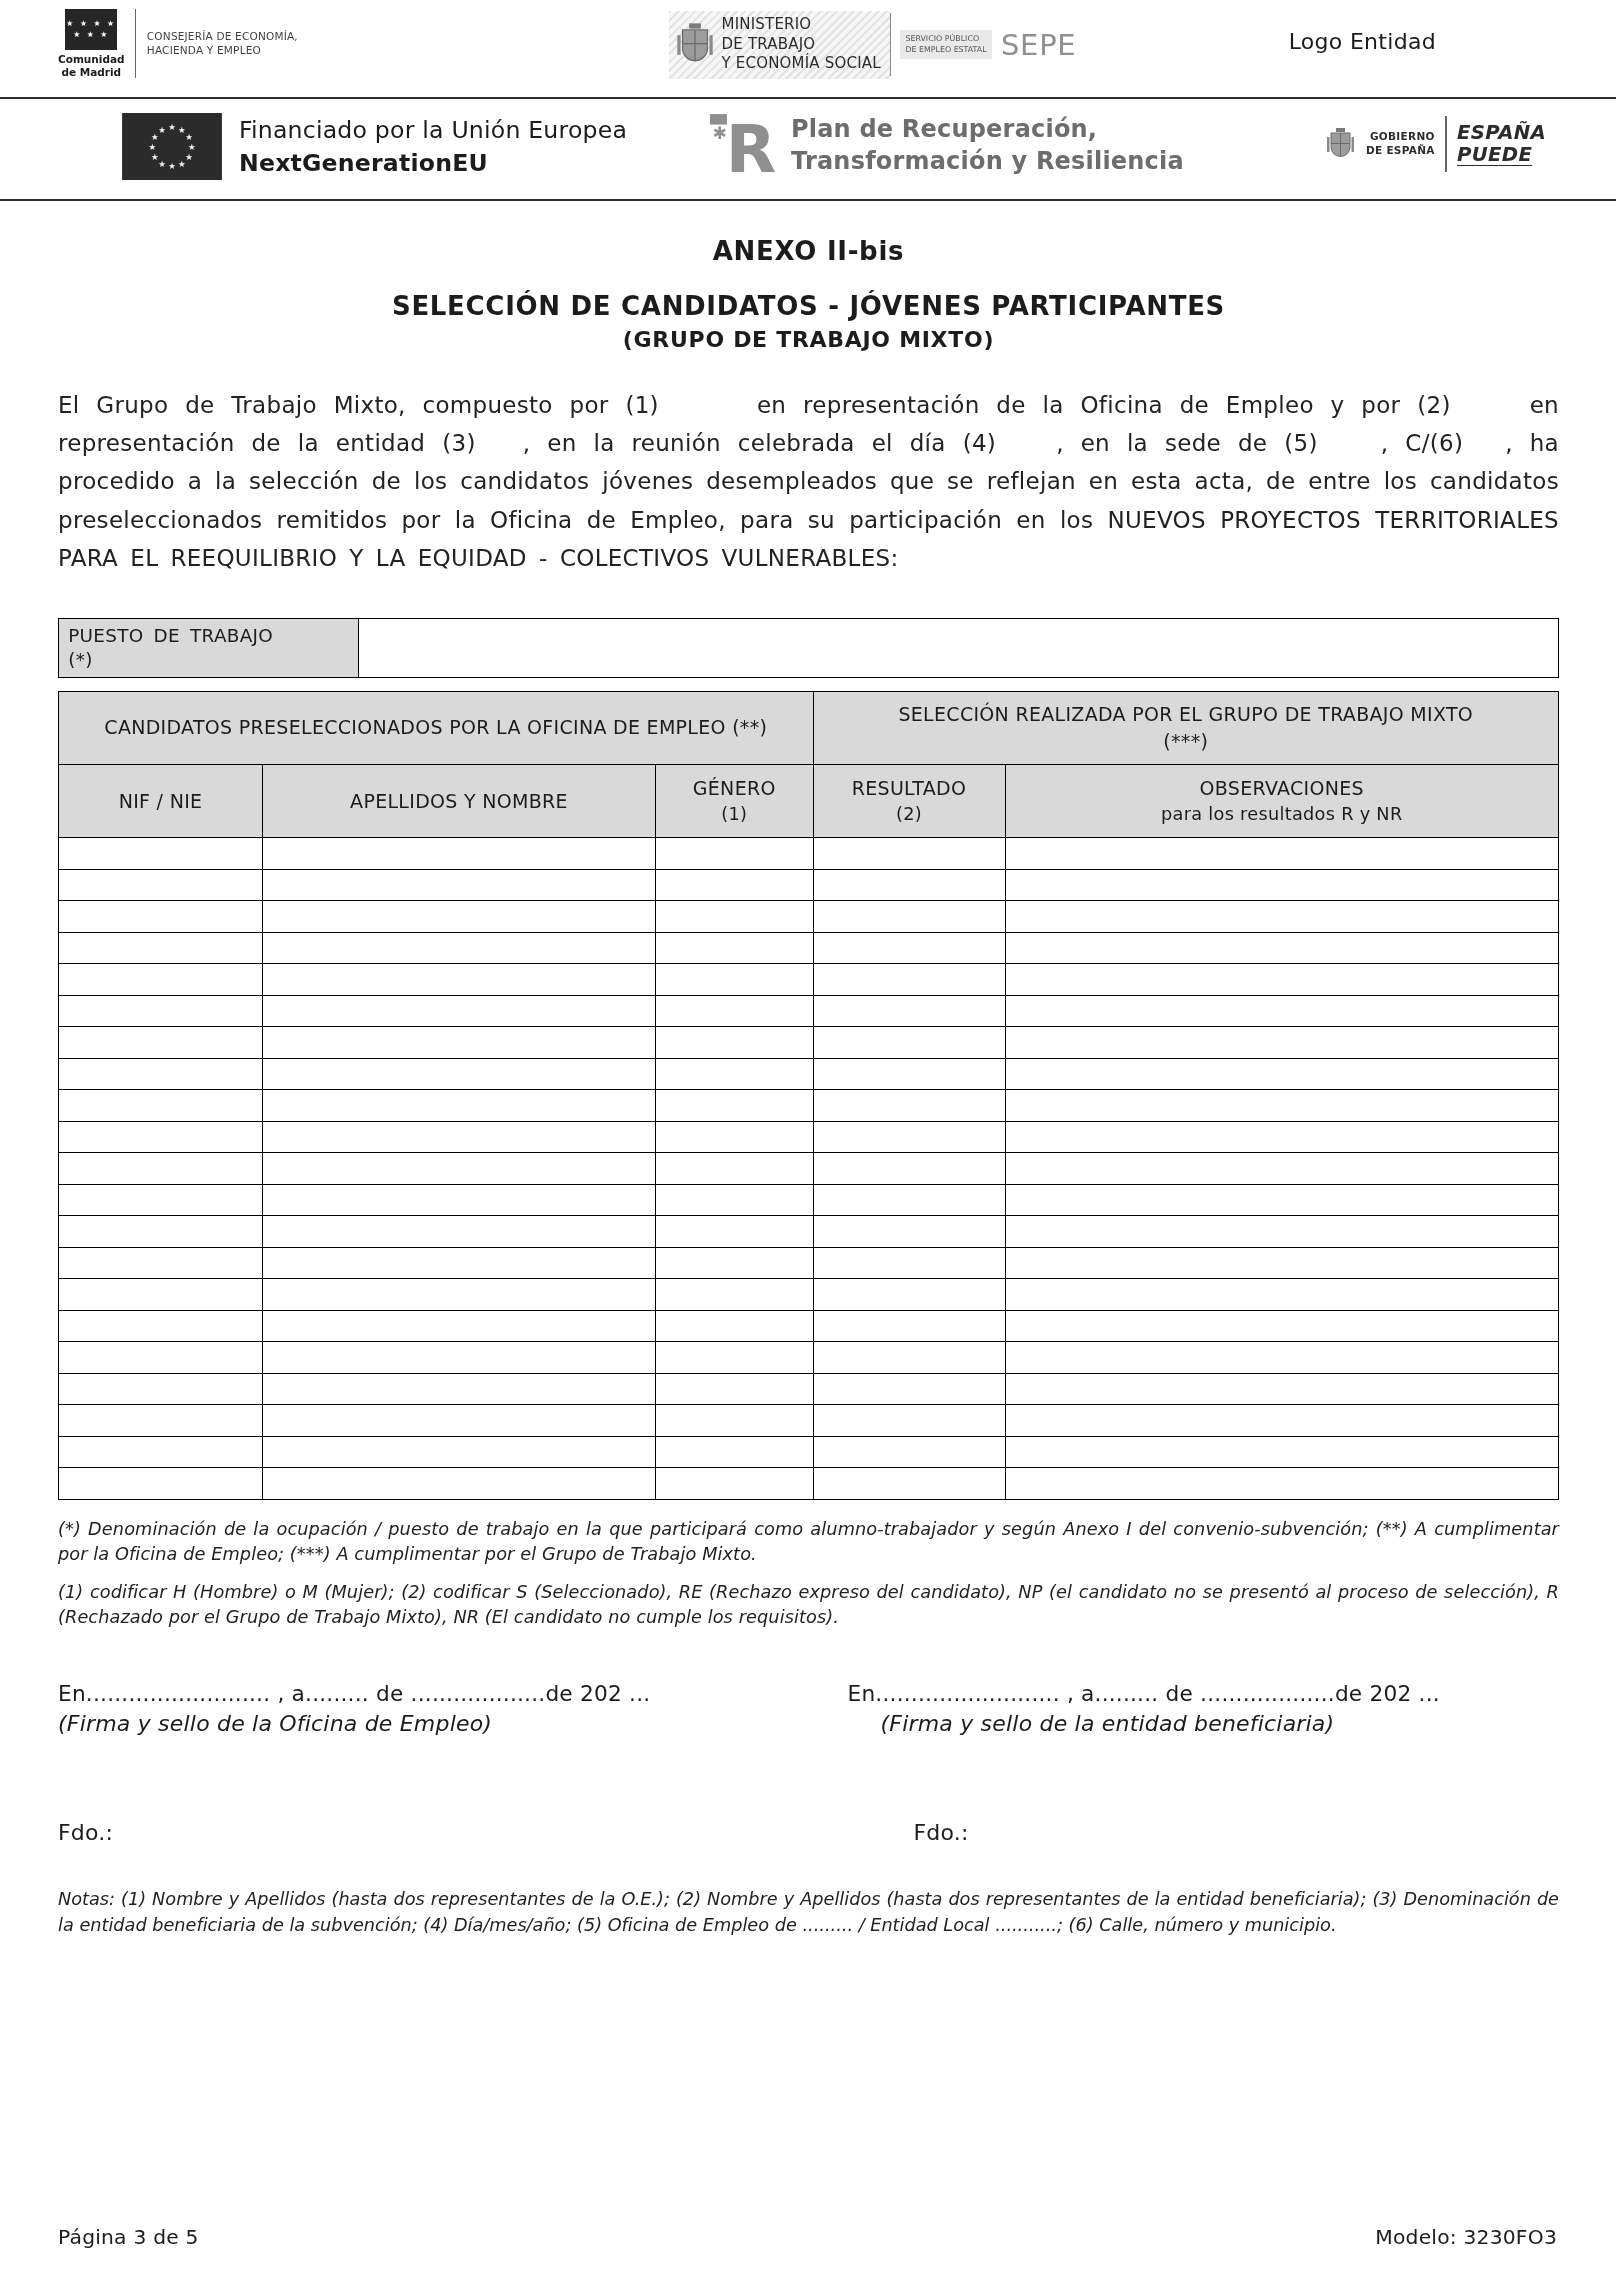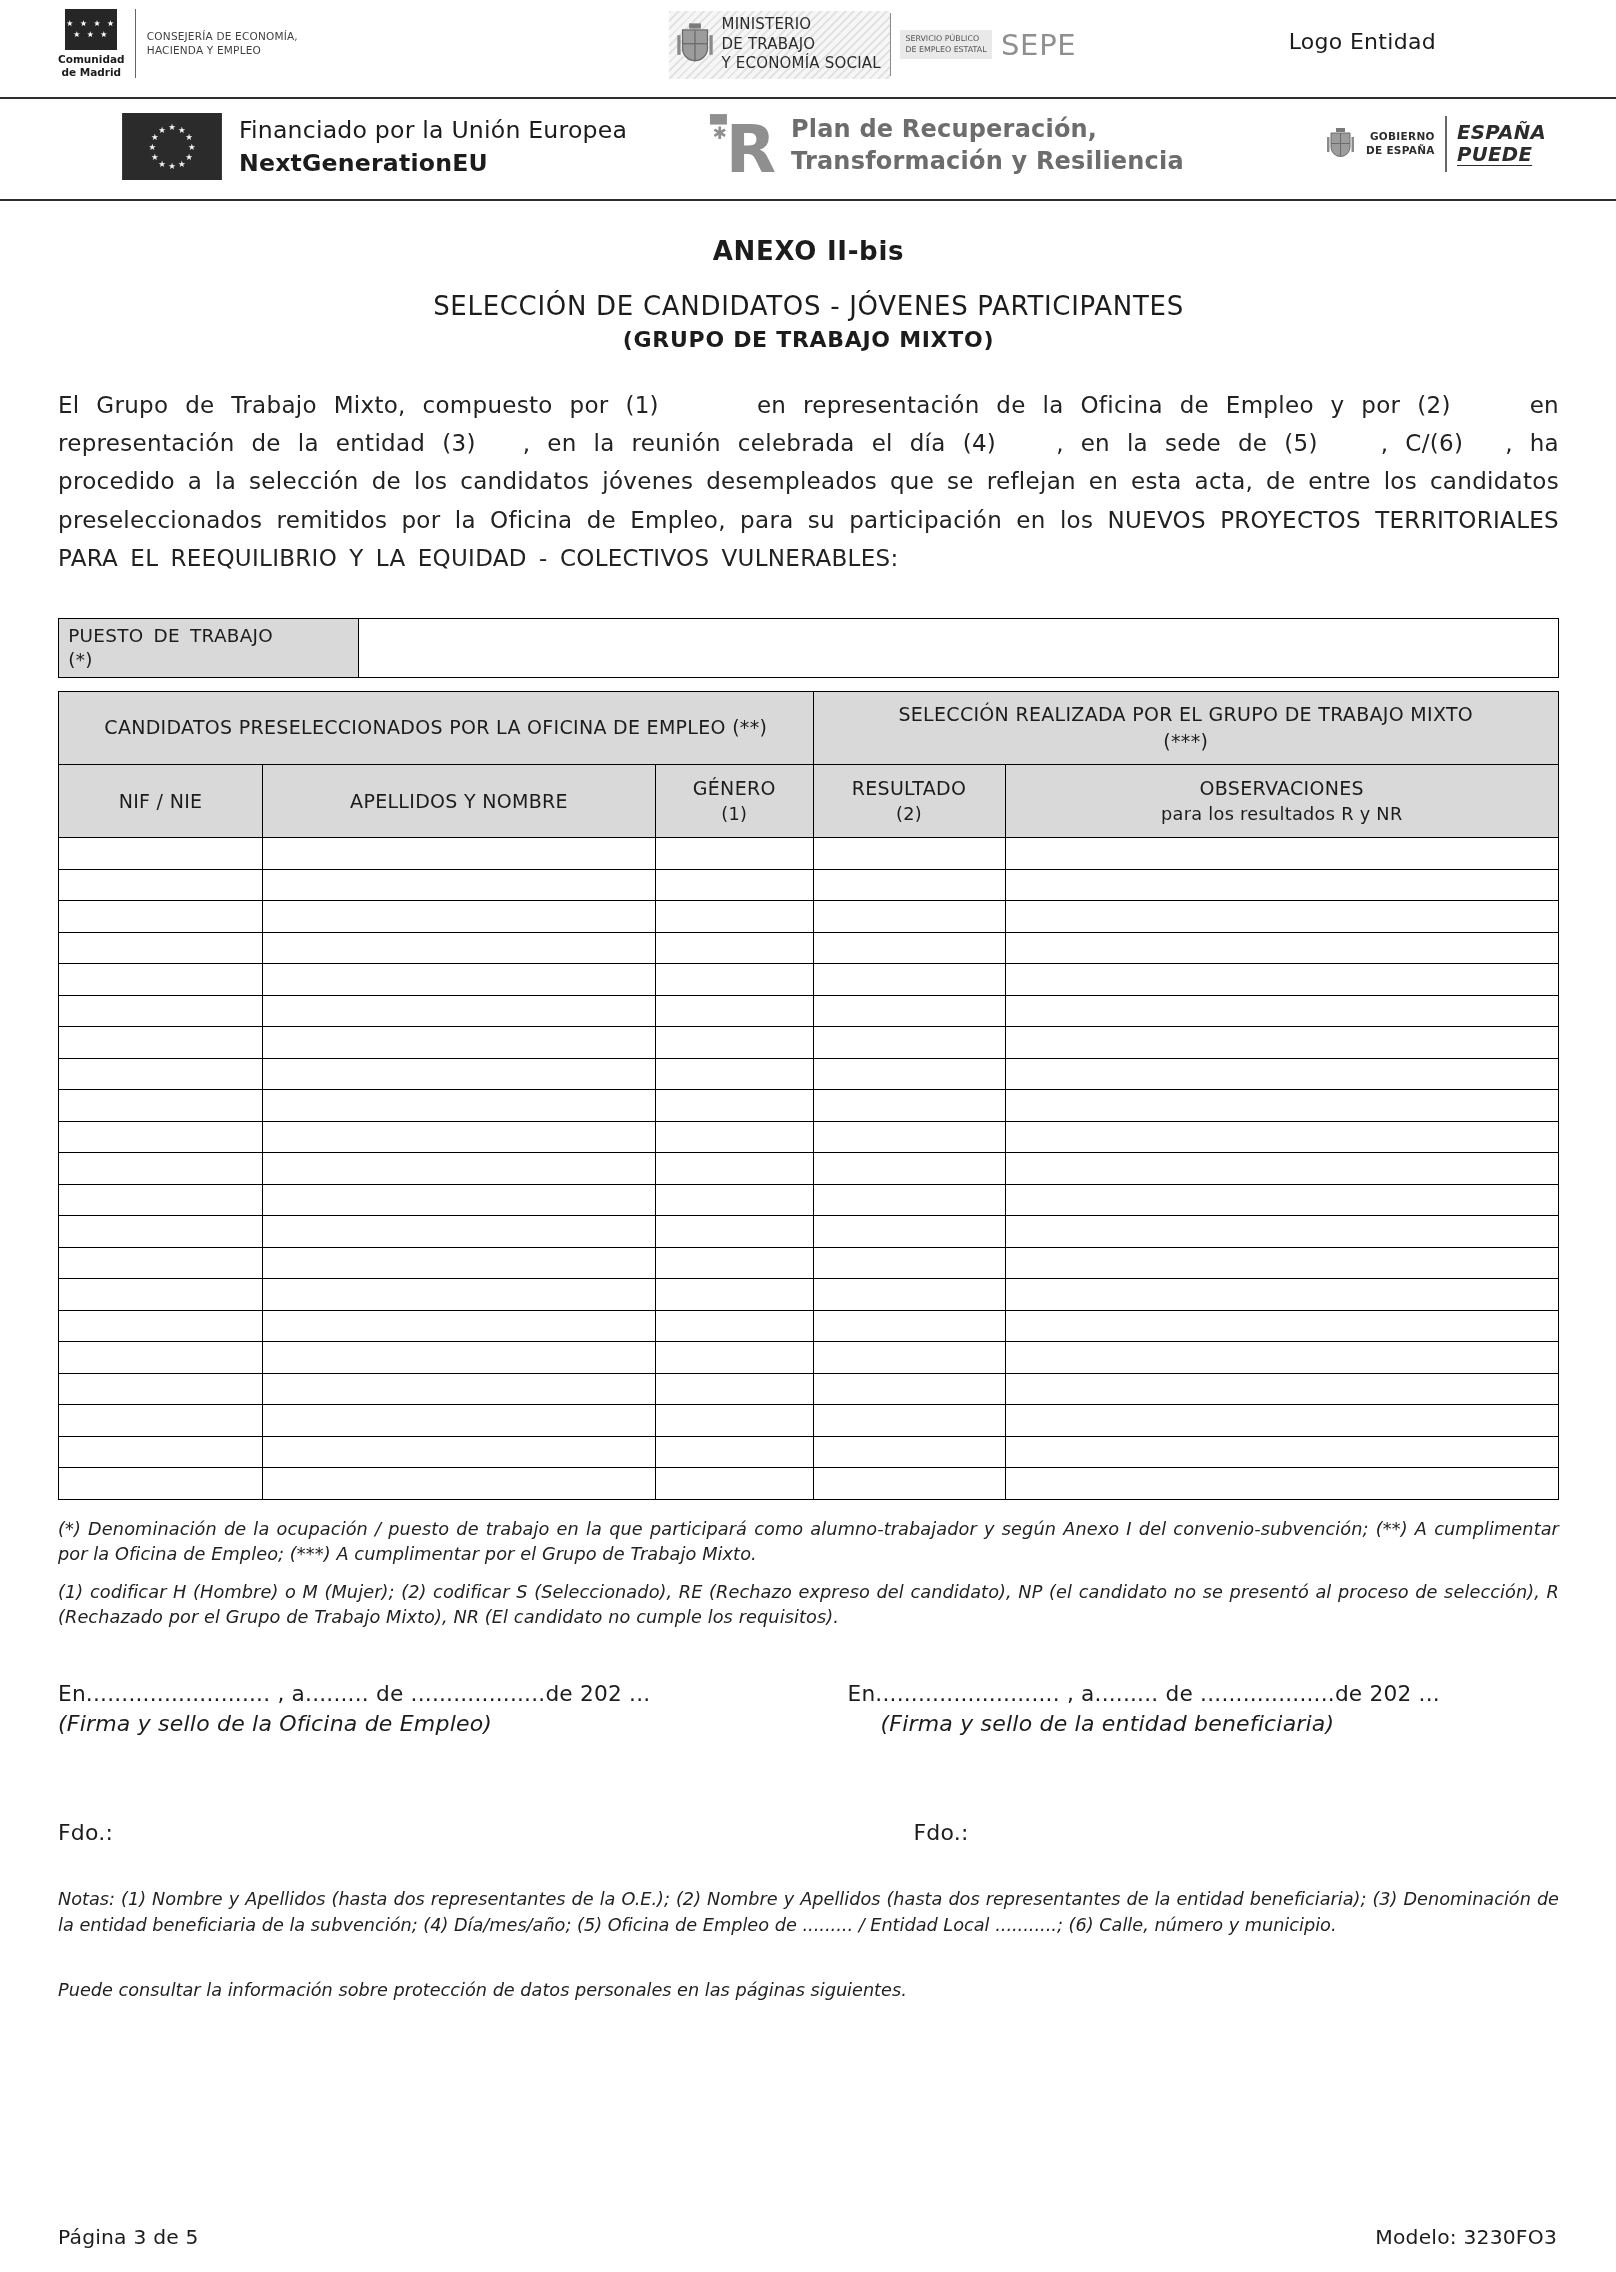--- a/index.html
+++ b/index.html
@@ -47,21 +47,21 @@
   .gob-text { font-size:10.5px; font-weight:bold; color:#2c2c2c; line-height:1.3; letter-spacing:0.3px;text-align:right; }
   .gob-text span { display:block; }
   .gob-div { width:1.3px; height:56px; background:#666; }
   .espana-puede { font-style:italic; font-weight:bold; color:#2c2c2c; line-height:1.1; }
   .espana-puede .esp { font-size:19.7px; display:block; letter-spacing:0.3px; }
   .espana-puede .pue { font-size:19.7px; display:block; letter-spacing:0.3px; text-decoration:underline; text-underline-offset:3.9px; }
 
   
   .title { text-align:center; margin-top:35px; }
   .title .anexo { font-size:26px; font-weight:bold; letter-spacing:0.7px; }
-  .title .main  { font-size:26px; font-weight:normal; letter-spacing:0.7px; margin-top:25px; }
+  .title .main  { font-size:26px; font-weight:bold; letter-spacing:0.7px; margin-top:25px; }
   .title .sub   { font-size:22px; font-weight:bold; letter-spacing:0.7px; margin-top:6px; }
 
   
   .intro { margin:34px 58px 0; font-size:23px; line-height:1.66; text-align:justify; color:#222; letter-spacing:0.3px; word-spacing:4.6px; }
   .blank { display:inline-block; }
   .b1{width:98px} .b2{width:79px} .b3{width:47px} .b4{width:60px} .b5{width:63px} .b6{width:42px}
 
   
   .tablewrap { margin:41px 58px 0; }
   table { border-collapse:collapse; width:100%; table-layout:fixed; }
@@ -435,21 +435,20 @@
       <div class="sig-firma">(Firma y sello de la entidad beneficiaria)</div>
     </div>
   </div>
 
   <div class="fdo-row">
     <div class="fdo-col">Fdo.:</div>
     <div class="fdo-col right">Fdo.:</div>
   </div>
 
   <p class="notes">Notas: (1) Nombre y Apellidos (hasta dos representantes de la O.E.); (2) Nombre y Apellidos (hasta dos representantes de la entidad beneficiaria); (3) Denominación de la entidad beneficiaria de la subvención; (4) Día/mes/año; (5) Oficina de Empleo de ......... / Entidad Local ...........; (6) Calle, número y municipio.</p>
-  <p class="privacy">Puede consultar la información sobre protección de datos personales en las páginas siguientes.</p>
 
   <div class="footer">
     <span>Página 3 de 5</span>
     <span>Modelo: 3230FO3</span>
   </div>
 
 </div>
 
 
 </body></html>

